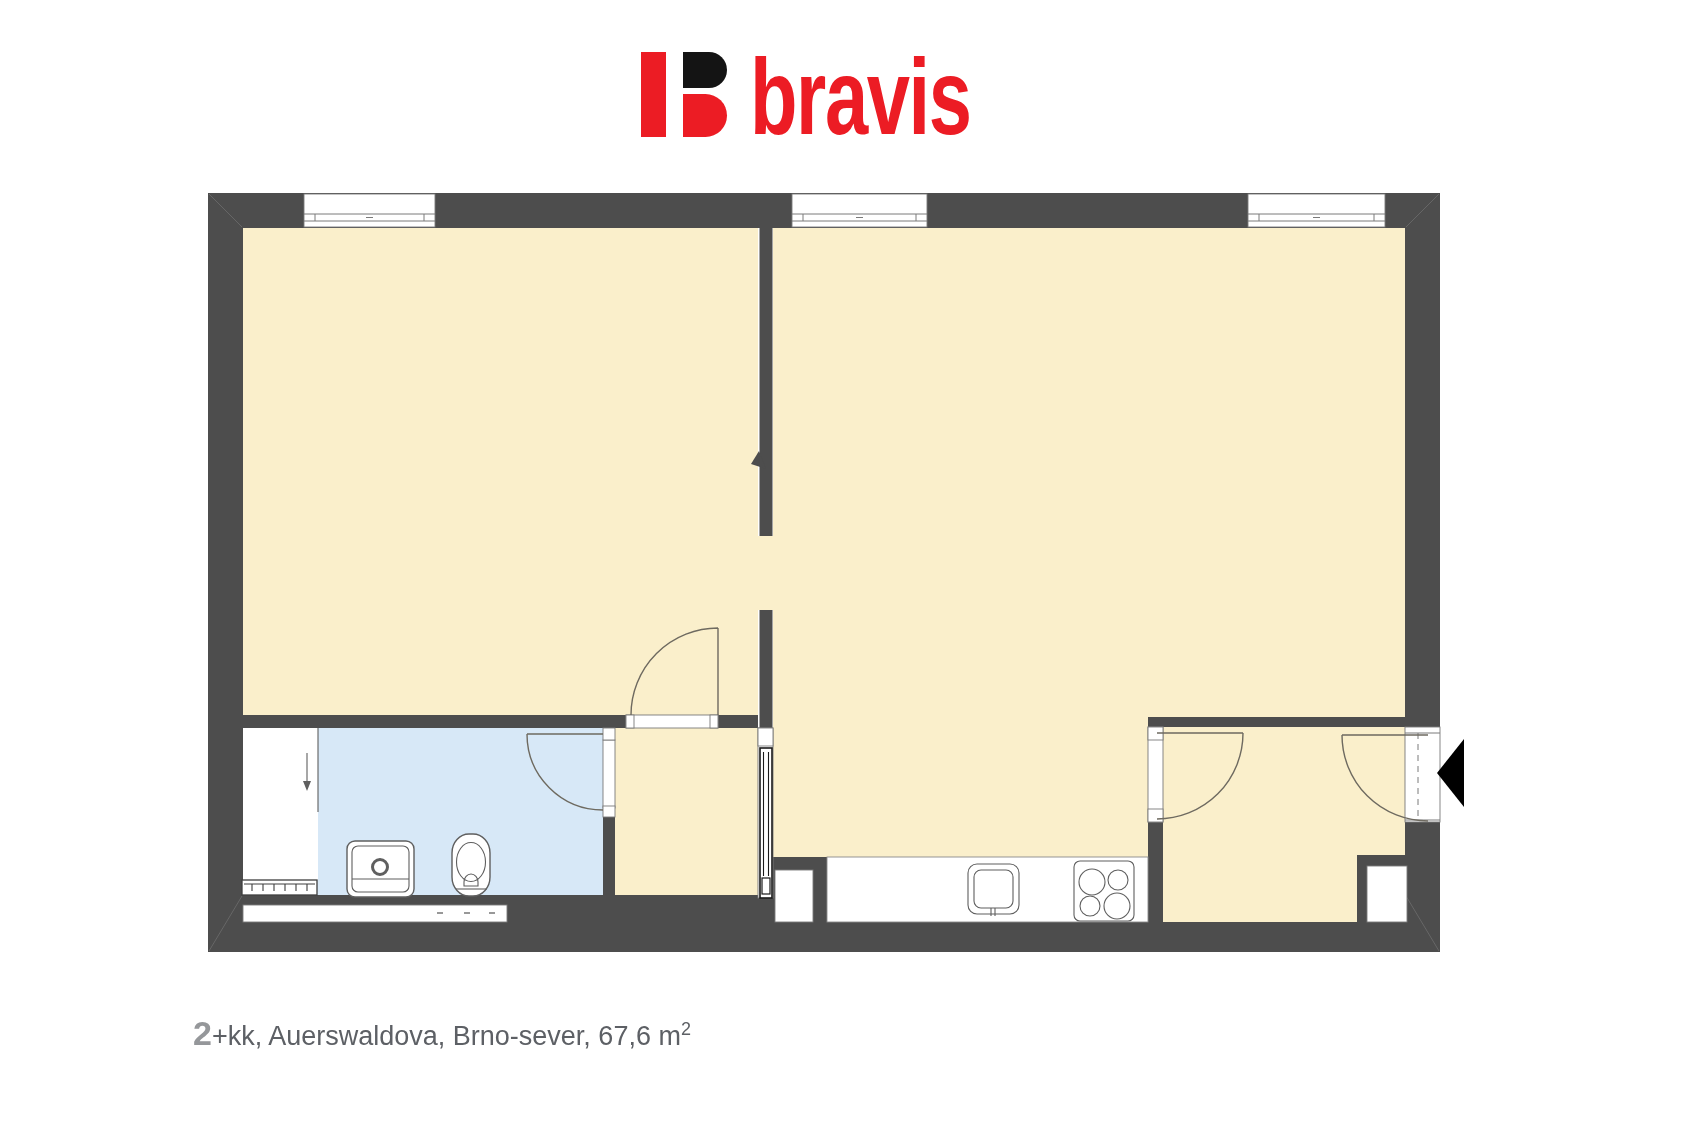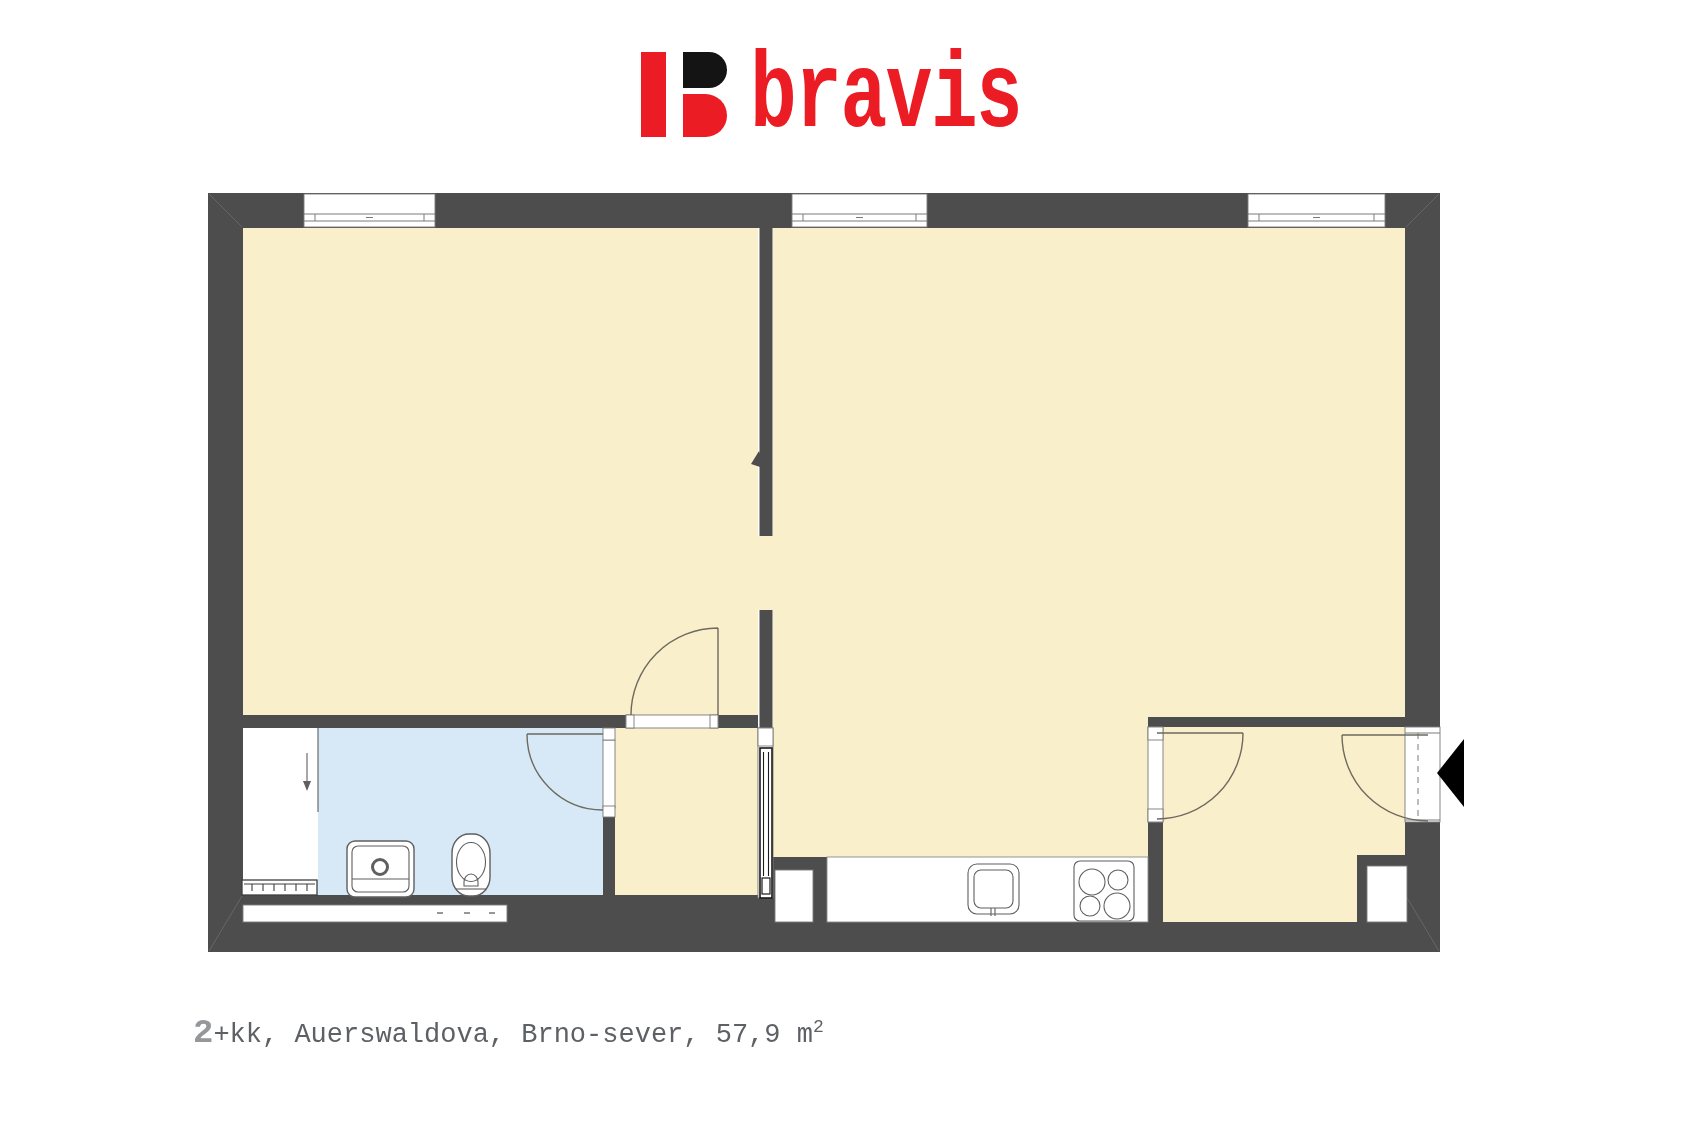--- a/index.html
+++ b/index.html
@@ -3,21 +3,21 @@
 <meta charset="utf-8">
 <style>
   :root{
     --logo-red:#ec1c24; --logo-black:#141414;
     --wall:#4d4d4d; --room:#faefcb; --bath:#d7e8f7;
     --arc:#6e6a60; --fixture:#5f5f5f; --frame:#7a7a7a;
     --cap-gray:#5d6065; --cap-num:#95979a;
   }
   html,body{margin:0;padding:0;background:#fff;}
   #stage{position:relative;width:1518px;height:1123px;background:#fff;overflow:hidden;
-         font-family:Liberation Mono, monospace;}
+         font-family:Liberation Sans, sans-serif;}
   
   .logo{position:absolute;left:0;top:0;width:100%;height:160px;}
   .logo-bar{position:absolute;left:641px;top:52px;width:25px;height:85px;background:var(--logo-red);}
   .logo-top{position:absolute;left:683px;top:52px;width:44px;height:36px;background:var(--logo-black);
             border-radius:0 22px 22px 0;}
   .logo-bottom{position:absolute;left:683px;top:94px;width:44px;height:43px;background:var(--logo-red);
             border-radius:0 24px 24px 0;}
   .logo-text{position:absolute;left:750px;top:43px;font-size:108px;line-height:1;
              font-weight:bold;color:var(--logo-red);letter-spacing:-2px;
              transform:scaleX(0.72);transform-origin:left top;white-space:nowrap;}
@@ -185,16 +185,16 @@
       <g>
         <rect class="fix" x="452" y="834" width="38" height="62" rx="17" ry="19"></rect>
         <ellipse class="fixthin" cx="471" cy="862" rx="14.5" ry="19.5"></ellipse>
         <path class="fixthin" d="M464,886 v-4 a7,8 0 0 1 14,0 v4 z"></path>
         <path class="fixthin" d="M456,889 H487"></path>
       </g>
     </g>
   </svg>
 
   <div class="caption">
-    <span class="num">2</span><span>+kk, Auerswaldova, Brno-sever, 57,9 m</span><sup>2</sup>
+    <span class="num">2</span><span>+kk, Auerswaldova, Brno-sever, 67,6 m</span><sup>2</sup>
   </div>
 
 </div>
 
 </body></html>

